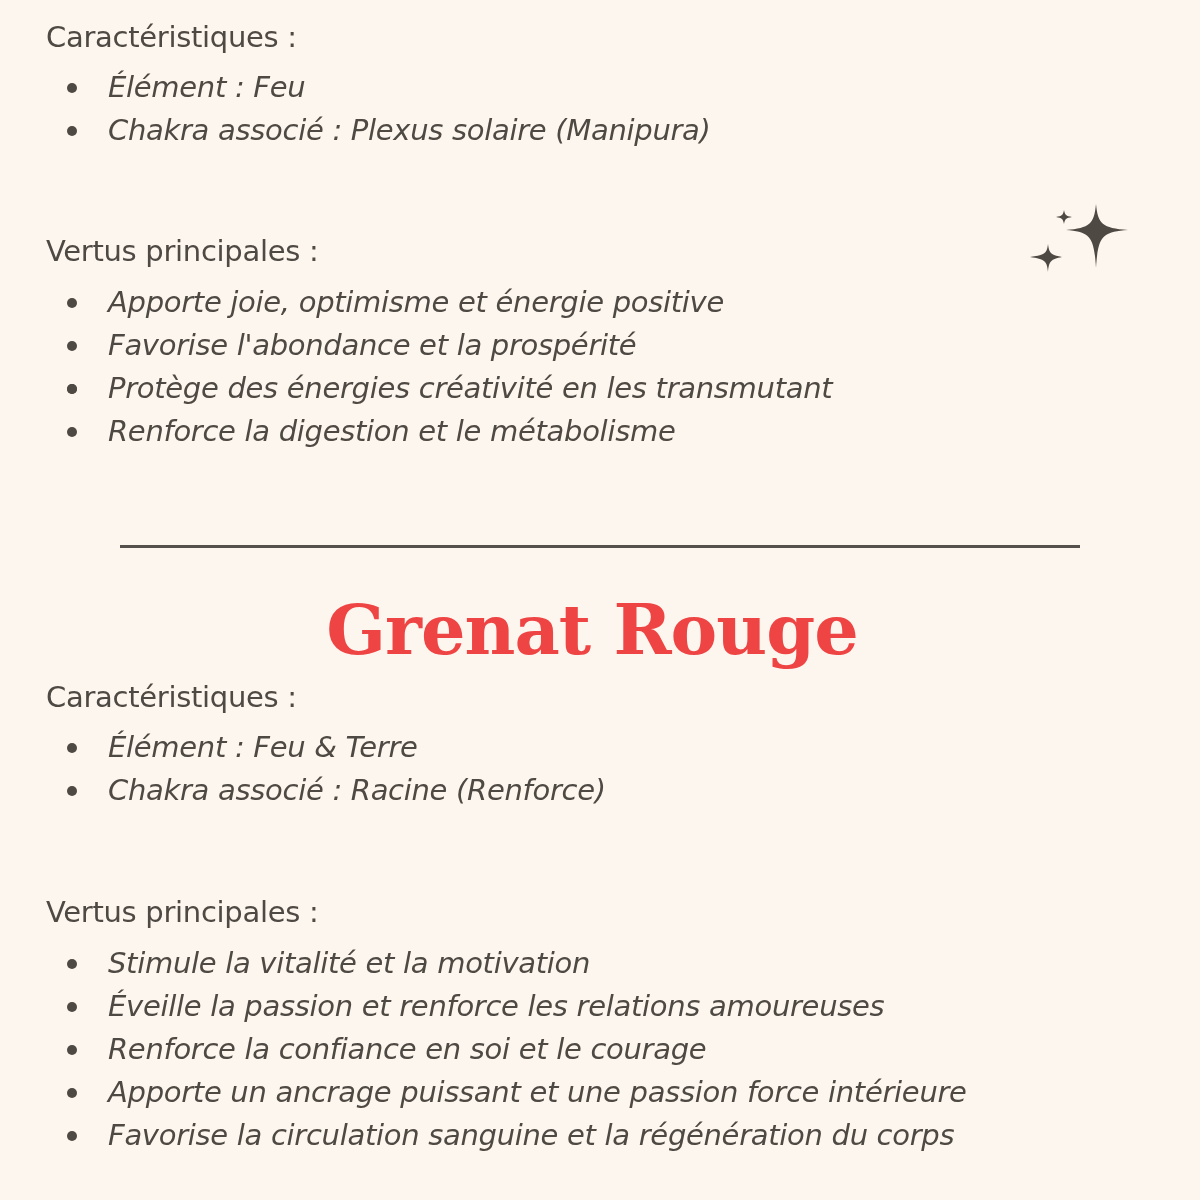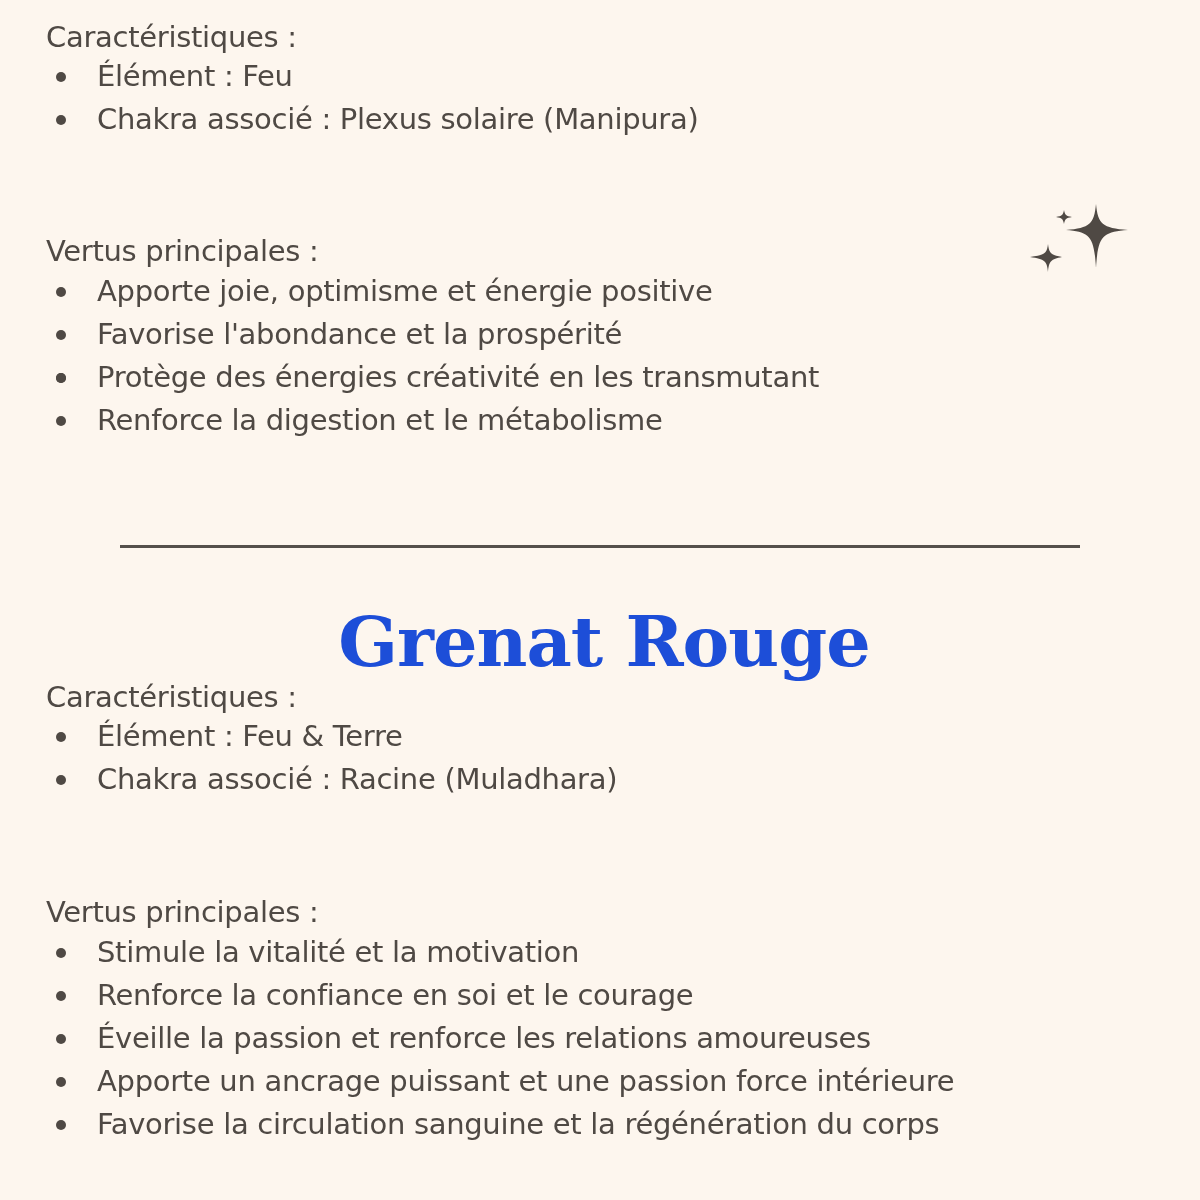--- a/index.html
+++ b/index.html
@@ -10,40 +10,40 @@
       font-family: "DejaVu Sans", sans-serif;
       position: relative;
     }
     .section-label {
       position: absolute; left: 38px;
       font-size: 29px; line-height: 43px;
       margin: 8px; font-weight: normal;
       letter-spacing: -0.3px;
     }
     ul.bullets {
-      position: absolute; left: 38px; margin: 5px; padding: 0; list-style: none;
+      position: absolute; left: 38px; margin: 16px; padding: 0; list-style: none; font-style: italic;
     }
     ul.bullets li {
       position: relative; padding-left: 54px;
       font-size: 29px; line-height: 43px; white-space: nowrap;
       letter-spacing: -0.3px;
     }
     ul.bullets li .dot {
       position: absolute; left: 13px; top: 17px;
       width: 10px; height: 10px; border-radius: 50%; background: #4f4944;
     }
     .divider {
       position: absolute; left: 120px; top: 545px; width: 960px; height: 3px;
       background: #55504b;
     }
     .title {
       position: absolute; left: 0; width: 1184px; top: 585px;
       text-align: center; font-family: "DejaVu Serif", serif;
       font-size: 70px; font-weight: bold; line-height: 90px;
-      color: #1d4ed8; letter-spacing: -1px; margin: 12px;
+      color: #ef4444; letter-spacing: -1px; margin: 0;
     }
     .sparkles { position: absolute; left: 1028px; top: 202px; width: 104px; height: 76px; }
   </style>
 </head>
 <body>
 
 <p class="section-label" style="top:8px">Caractéristiques :</p>
 <ul class="bullets" style="top:50px">
   <li><span class="dot"></span><span>Élément : Feu</span></li>
   <li><span class="dot"></span><span>Chakra associé : Plexus solaire (Manipura)</span></li>
@@ -66,23 +66,23 @@
   </g>
 </svg>
 
 <div class="divider"></div>
 
 <h1 class="title">Grenat Rouge</h1>
 
 <p class="section-label" style="top:668px">Caractéristiques :</p>
 <ul class="bullets" style="top:710px">
   <li><span class="dot"></span><span>Élément : Feu &amp; Terre</span></li>
-  <li><span class="dot"></span><span>Chakra associé : Racine (Muladhara)</span></li>
+  <li><span class="dot"></span><span>Chakra associé : Racine (Renforce)</span></li>
 </ul>
 
 <p class="section-label" style="top:883px">Vertus principales :</p>
 <ul class="bullets" style="top:926px">
   <li><span class="dot"></span><span>Stimule la vitalité et la motivation</span></li>
+  <li><span class="dot"></span><span>Éveille la passion et renforce les relations amoureuses</span></li>
   <li><span class="dot"></span><span>Renforce la confiance en soi et le courage</span></li>
-  <li><span class="dot"></span><span>Éveille la passion et renforce les relations amoureuses</span></li>
   <li><span class="dot"></span><span>Apporte un ancrage puissant et une passion force intérieure</span></li>
   <li><span class="dot"></span><span>Favorise la circulation sanguine et la régénération du corps</span></li>
 </ul>
 
 </body></html>

